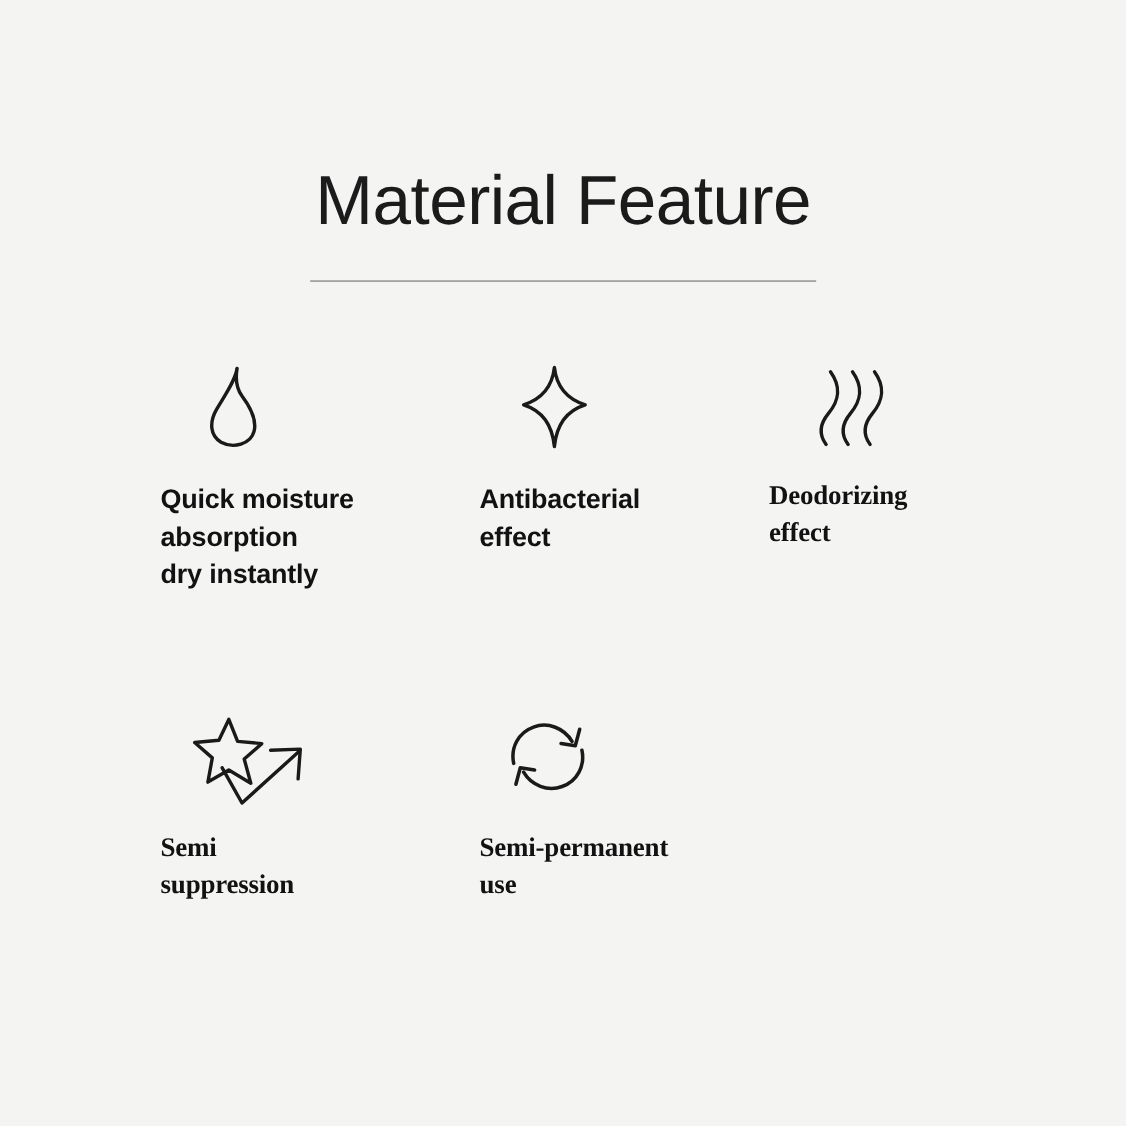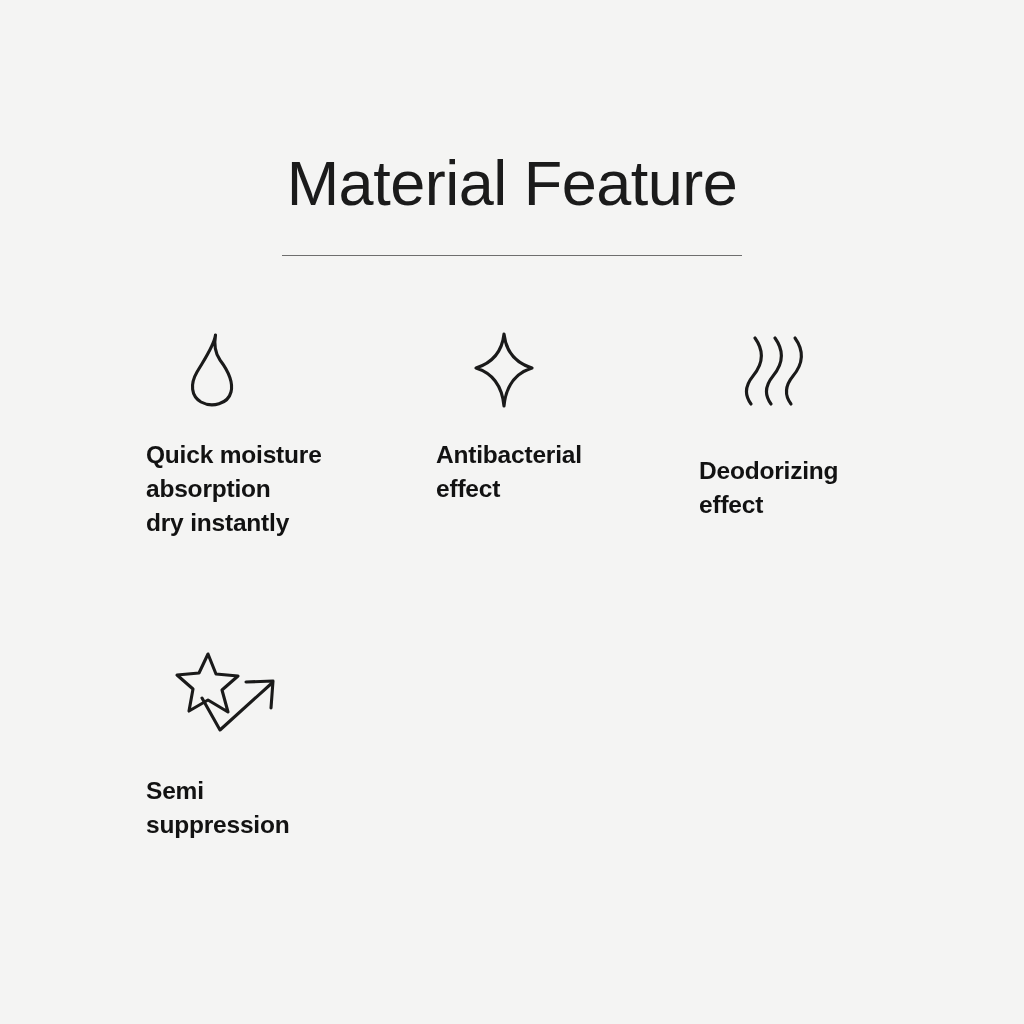--- a/index.html
+++ b/index.html
@@ -78,21 +78,21 @@
     font-weight: bold;
     line-height: 1.38;
     color: #121212;
     letter-spacing: -0.2px;
     white-space: pre-line;
     font-family: "Liberation Sans", sans-serif;
   }
 
   
   .features .feature.r2 .feature-icon { padding-left: 42px; }
-  .features .feature.r2 .feature-label { margin-top: 32px; }
+  .features .feature.r2 .feature-label { margin-top: 12px; font-family: Liberation Serif, serif; }
   .features .feature.c2 .feature-icon { padding-left: 32px; }
   .features .feature.c3 .feature-icon { padding-left: 30px; }
   .features .feature.c2.r2 .feature-icon { padding-left: 8px; }
   .features .feature.c3.r2 .feature-icon { padding-left: 22px; }
 </style>
 </head>
 <body>
 
 <div class="page">
 
@@ -142,15 +142,27 @@
         <svg width="136" height="84" viewBox="0 0 136 84">
           <path d="M54 4 L62 24 L84 26 L68 40 L74 62 L54 50 L35 61 L39 39 L23 25 L45 23 Z" fill="none" stroke="#1a1a1a" stroke-width="3.1" stroke-linecap="round" stroke-linejoin="round"></path>
           <path d="M48 48 L66 80 L118 33" fill="none" stroke="#1a1a1a" stroke-width="3.1" stroke-linecap="round" stroke-linejoin="round"></path>
           <path d="M92 32 L119 31 L117 58" fill="none" stroke="#1a1a1a" stroke-width="3.1" stroke-linecap="round" stroke-linejoin="round"></path>
         </svg>
       </div>
       <div class="feature-label">Semi
 suppression</div>
     </div>
 
+    <div class="feature c3 r2">
+      <div class="feature-icon">
+        <svg width="82" height="80" viewBox="0 0 82 80">
+          <path d="M62 24 C55 12, 40 6, 27 11 C13 16, 6 30, 9 44" fill="none" stroke="#1a1a1a" stroke-width="3.2" stroke-linecap="round" stroke-linejoin="round"></path>
+          <path d="M52 26 L65 28 L69 13" fill="none" stroke="#1a1a1a" stroke-width="3.2" stroke-linecap="round" stroke-linejoin="round"></path>
+          <path d="M18 52 C25 64, 40 70, 53 65 C67 60, 74 46, 71 32" fill="none" stroke="#1a1a1a" stroke-width="3.2" stroke-linecap="round" stroke-linejoin="round"></path>
+          <path d="M28 50 L15 48 L11 63" fill="none" stroke="#1a1a1a" stroke-width="3.2" stroke-linecap="round" stroke-linejoin="round"></path>
+        </svg>
+      </div>
+      <div class="feature-label">Semi-permanent
+use</div>
+    </div>
 
   </div>
 </div>
 
 </body></html>

